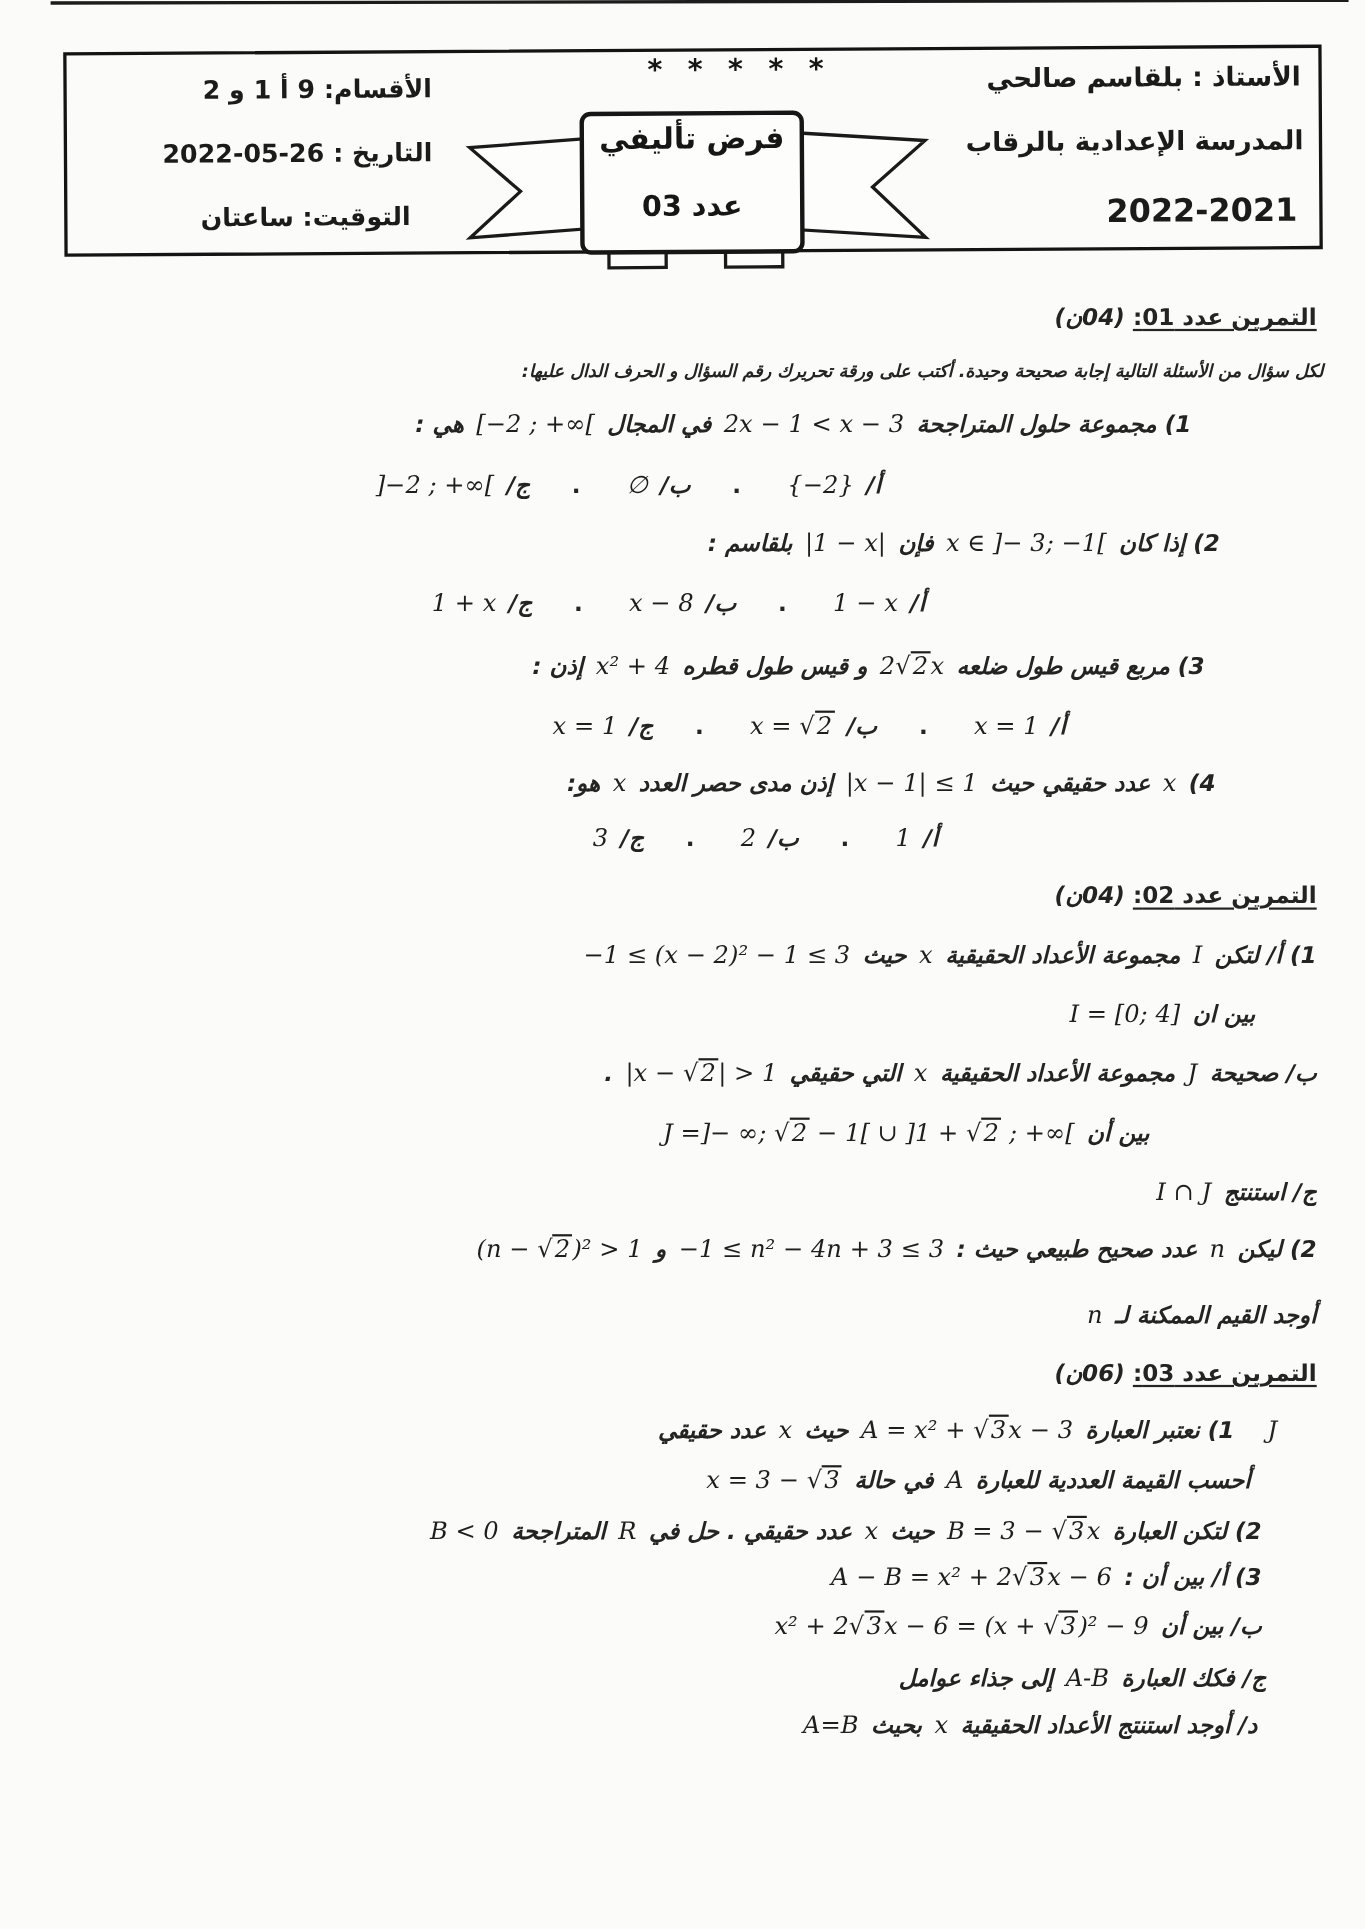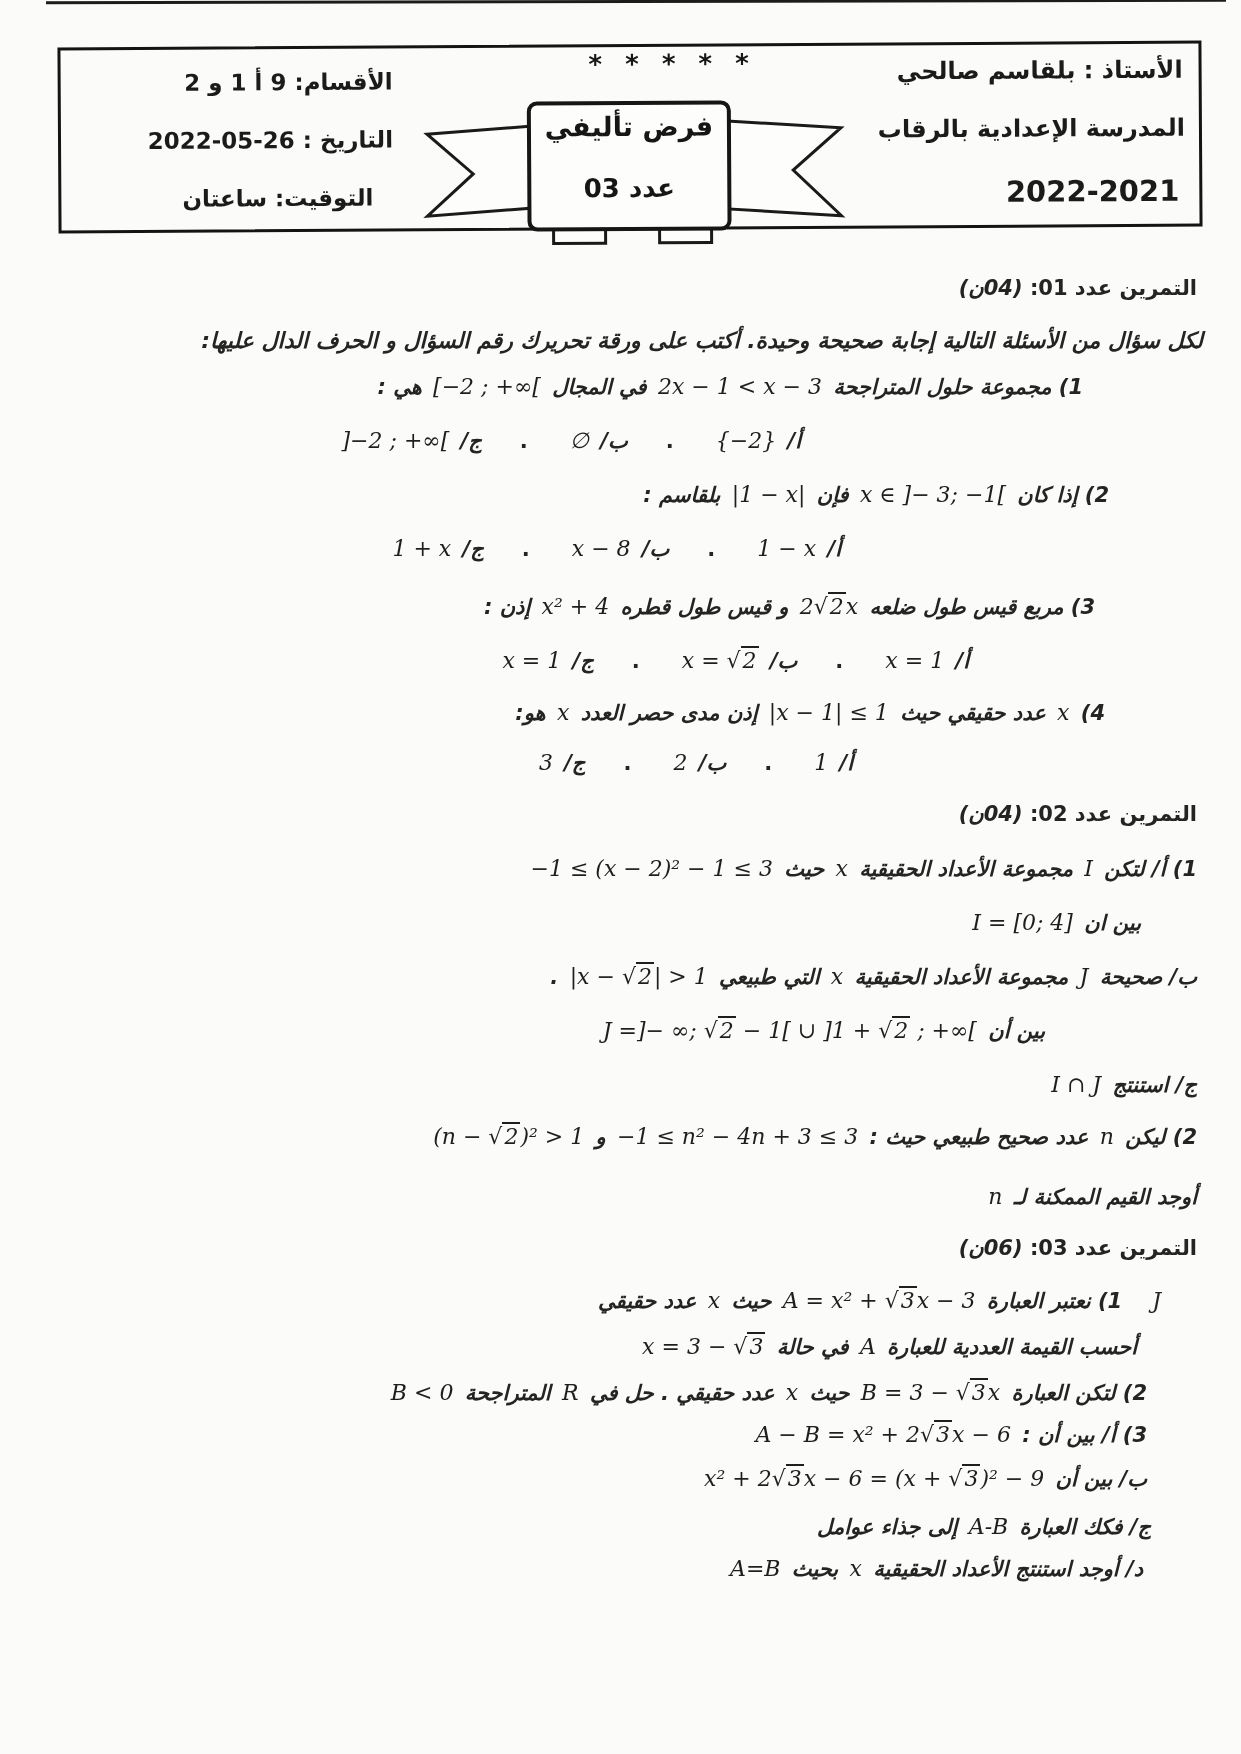--- a/index.html
+++ b/index.html
@@ -25,23 +25,23 @@
   .duration{right:826px;top:136px;font-size:23px;}
   .stars{position:absolute;left:528px;top:2px;font-size:26px;font-weight:bold;letter-spacing:7px;color:#161616;}
   .banner-svg{position:absolute;left:0;top:0;width:1136px;height:210px;overflow:visible;}
   .bt1{position:absolute;left:468px;top:64px;width:200px;text-align:center;font-size:27px;font-weight:bold;color:#161616;}
   .bt2{position:absolute;left:468px;top:126px;width:200px;text-align:center;font-size:26px;font-weight:bold;color:#161616;}
   
   .line{
     position:absolute;direction:rtl;white-space:nowrap;
     font-size:21px;font-weight:bold;color:#242424;
   }
-  .line.intro{font-size:22px;text-align:center;}
+  .line.intro{font-size:16px;text-align:center;}
   .seg-ar{unicode-bidi:isolate;font-style:italic;}
-  .seg-aru{unicode-bidi:isolate;text-underline-offset:4px;}
+  .seg-aru{unicode-bidi:isolate;text-decoration:underline;text-underline-offset:4px;}
   .seg-m{
     direction:ltr;unicode-bidi:isolate;display:inline-block;
     font-family:"DejaVu Serif",serif;font-style:italic;font-weight:normal;
     font-size:22px;padding:0 4px;color:#1e1e1e;
   }
   .seg-dot{margin:0 38px;font-weight:bold;}
   .seg-stray{
     direction:ltr;unicode-bidi:isolate;font-family:"DejaVu Serif",serif;
     font-style:italic;font-weight:normal;font-size:22px;margin-left:30px;
   }
@@ -85,21 +85,21 @@
   <div class="line" style="top:428px;right:440px"><span class="seg-ar">أ/ </span><span class="seg-m" dir="ltr">{−2}</span><span class="seg-dot">.</span><span class="seg-ar">ب/ </span><span class="seg-m" dir="ltr">∅</span><span class="seg-dot">.</span><span class="seg-ar">ج/ </span><span class="seg-m" dir="ltr">]−2 ; +∞[</span></div>
   <div class="line" style="top:482px;right:132px"><span class="seg-ar">2) إذا كان </span><span class="seg-m" dir="ltr">x ∈ ]− 3; −1[</span><span class="seg-ar"> فإن </span><span class="seg-m" dir="ltr">|1 − x|</span><span class="seg-ar"> بلقاسم :</span></div>
   <div class="line" style="top:536px;right:400px"><span class="seg-ar">أ/ </span><span class="seg-m" dir="ltr">1 − x</span><span class="seg-dot">.</span><span class="seg-ar">ب/ </span><span class="seg-m" dir="ltr">x − 8</span><span class="seg-dot">.</span><span class="seg-ar">ج/ </span><span class="seg-m" dir="ltr">1 + x</span></div>
   <div class="line" style="top:594px;right:146px"><span class="seg-ar">3) مربع قيس طول ضلعه </span><span class="seg-m" dir="ltr">2<span class="rad">√<span class="rbar">2</span></span>x</span><span class="seg-ar"> و قيس طول قطره </span><span class="seg-m" dir="ltr">x² + 4</span><span class="seg-ar"> إذن :</span></div>
   <div class="line" style="top:648px;right:272px"><span class="seg-ar">أ/ </span><span class="seg-m" dir="ltr">x = 1</span><span class="seg-dot">.</span><span class="seg-ar">ب/ </span><span class="seg-m" dir="ltr">x = <span class="rad">√<span class="rbar">2</span></span></span><span class="seg-dot">.</span><span class="seg-ar">ج/ </span><span class="seg-m" dir="ltr">x = 1</span></div>
   <div class="line" style="top:700px;right:136px"><span class="seg-ar">4) </span><span class="seg-m" dir="ltr">x</span><span class="seg-ar"> عدد حقيقي حيث </span><span class="seg-m" dir="ltr">|x − 1| ≤ 1</span><span class="seg-ar"> إذن مدى حصر العدد </span><span class="seg-m" dir="ltr">x</span><span class="seg-ar"> هو:</span></div>
   <div class="line" style="top:750px;right:388px"><span class="seg-ar">أ/ </span><span class="seg-m" dir="ltr">1</span><span class="seg-dot">.</span><span class="seg-ar">ب/ </span><span class="seg-m" dir="ltr">2</span><span class="seg-dot">.</span><span class="seg-ar">ج/ </span><span class="seg-m" dir="ltr">3</span></div>
   <div class="line extitle" style="top:802px;right:44px"><span class="seg-aru">التمرين عدد 02:</span><span class="seg-ar"> (04ن)</span></div>
   <div class="line" style="top:856px;right:44px"><span class="seg-ar">1) أ/ لتكن </span><span class="seg-m" dir="ltr">I</span><span class="seg-ar"> مجموعة الأعداد الحقيقية </span><span class="seg-m" dir="ltr">x</span><span class="seg-ar"> حيث </span><span class="seg-m" dir="ltr">−1 ≤ (x − 2)² − 1 ≤ 3</span></div>
   <div class="line" style="top:910px;right:100px"><span class="seg-ar">بين ان </span><span class="seg-m" dir="ltr">I = [0; 4]</span></div>
-  <div class="line" style="top:964px;right:44px"><span class="seg-ar">ب/ صحيحة </span><span class="seg-m" dir="ltr">J</span><span class="seg-ar"> مجموعة الأعداد الحقيقية </span><span class="seg-m" dir="ltr">x</span><span class="seg-ar"> التي طبيعي </span><span class="seg-m" dir="ltr">|x − <span class="rad">√<span class="rbar">2</span></span>| &gt; 1</span><span class="seg-ar"> .</span></div>
+  <div class="line" style="top:964px;right:44px"><span class="seg-ar">ب/ صحيحة </span><span class="seg-m" dir="ltr">J</span><span class="seg-ar"> مجموعة الأعداد الحقيقية </span><span class="seg-m" dir="ltr">x</span><span class="seg-ar"> التي حقيقي </span><span class="seg-m" dir="ltr">|x − <span class="rad">√<span class="rbar">2</span></span>| &gt; 1</span><span class="seg-ar"> .</span></div>
   <div class="line" style="top:1018px;right:196px"><span class="seg-ar">بين أن </span><span class="seg-m" dir="ltr">J =]− ∞; <span class="rad">√<span class="rbar">2</span></span> − 1[ ∪ ]1 + <span class="rad">√<span class="rbar">2</span></span> ; +∞[</span></div>
   <div class="line" style="top:1072px;right:44px"><span class="seg-ar">ج/ استنتج </span><span class="seg-m" dir="ltr">I ∩ J</span></div>
   <div class="line" style="top:1124px;right:44px"><span class="seg-ar">2) ليكن </span><span class="seg-m" dir="ltr">n</span><span class="seg-ar"> عدد صحيح طبيعي حيث : </span><span class="seg-m" dir="ltr">−1 ≤ n² − 4n + 3 ≤ 3</span><span class="seg-ar"> و </span><span class="seg-m" dir="ltr">(n − <span class="rad">√<span class="rbar">2</span></span>)² &gt; 1</span></div>
   <div class="line" style="top:1184px;right:44px"><span class="seg-ar">أوجد القيم الممكنة لـ </span><span class="seg-m" dir="ltr">n</span></div>
   <div class="line extitle" style="top:1236px;right:44px"><span class="seg-aru">التمرين عدد 03:</span><span class="seg-ar"> (06ن)</span></div>
   <div class="line" style="top:1288px;right:80px"><span class="seg-stray" dir="ltr">J</span><span class="seg-ar">1) نعتبر العبارة </span><span class="seg-m" dir="ltr">A = x² + <span class="rad">√<span class="rbar">3</span></span>x − 3</span><span class="seg-ar"> حيث </span><span class="seg-m" dir="ltr">x</span><span class="seg-ar"> عدد حقيقي</span></div>
   <div class="line" style="top:1334px;right:104px"><span class="seg-ar">أحسب القيمة العددية للعبارة </span><span class="seg-m" dir="ltr">A</span><span class="seg-ar"> في حالة </span><span class="seg-m" dir="ltr">x = 3 − <span class="rad">√<span class="rbar">3</span></span></span></div>
   <div class="line" style="top:1380px;right:94px"><span class="seg-ar">2) لتكن العبارة </span><span class="seg-m" dir="ltr">B = 3 − <span class="rad">√<span class="rbar">3</span></span>x</span><span class="seg-ar"> حيث </span><span class="seg-m" dir="ltr">x</span><span class="seg-ar"> عدد حقيقي . حل في </span><span class="seg-m" dir="ltr">R</span><span class="seg-ar"> المتراجحة </span><span class="seg-m" dir="ltr">B &lt; 0</span></div>
   <div class="line" style="top:1422px;right:94px"><span class="seg-ar">3) أ/ بين أن : </span><span class="seg-m" dir="ltr">A − B = x² + 2<span class="rad">√<span class="rbar">3</span></span>x − 6</span></div>
   <div class="line" style="top:1466px;right:94px"><span class="seg-ar">ب/ بين أن </span><span class="seg-m" dir="ltr">x² + 2<span class="rad">√<span class="rbar">3</span></span>x − 6 = (x + <span class="rad">√<span class="rbar">3</span></span>)² − 9</span></div>

